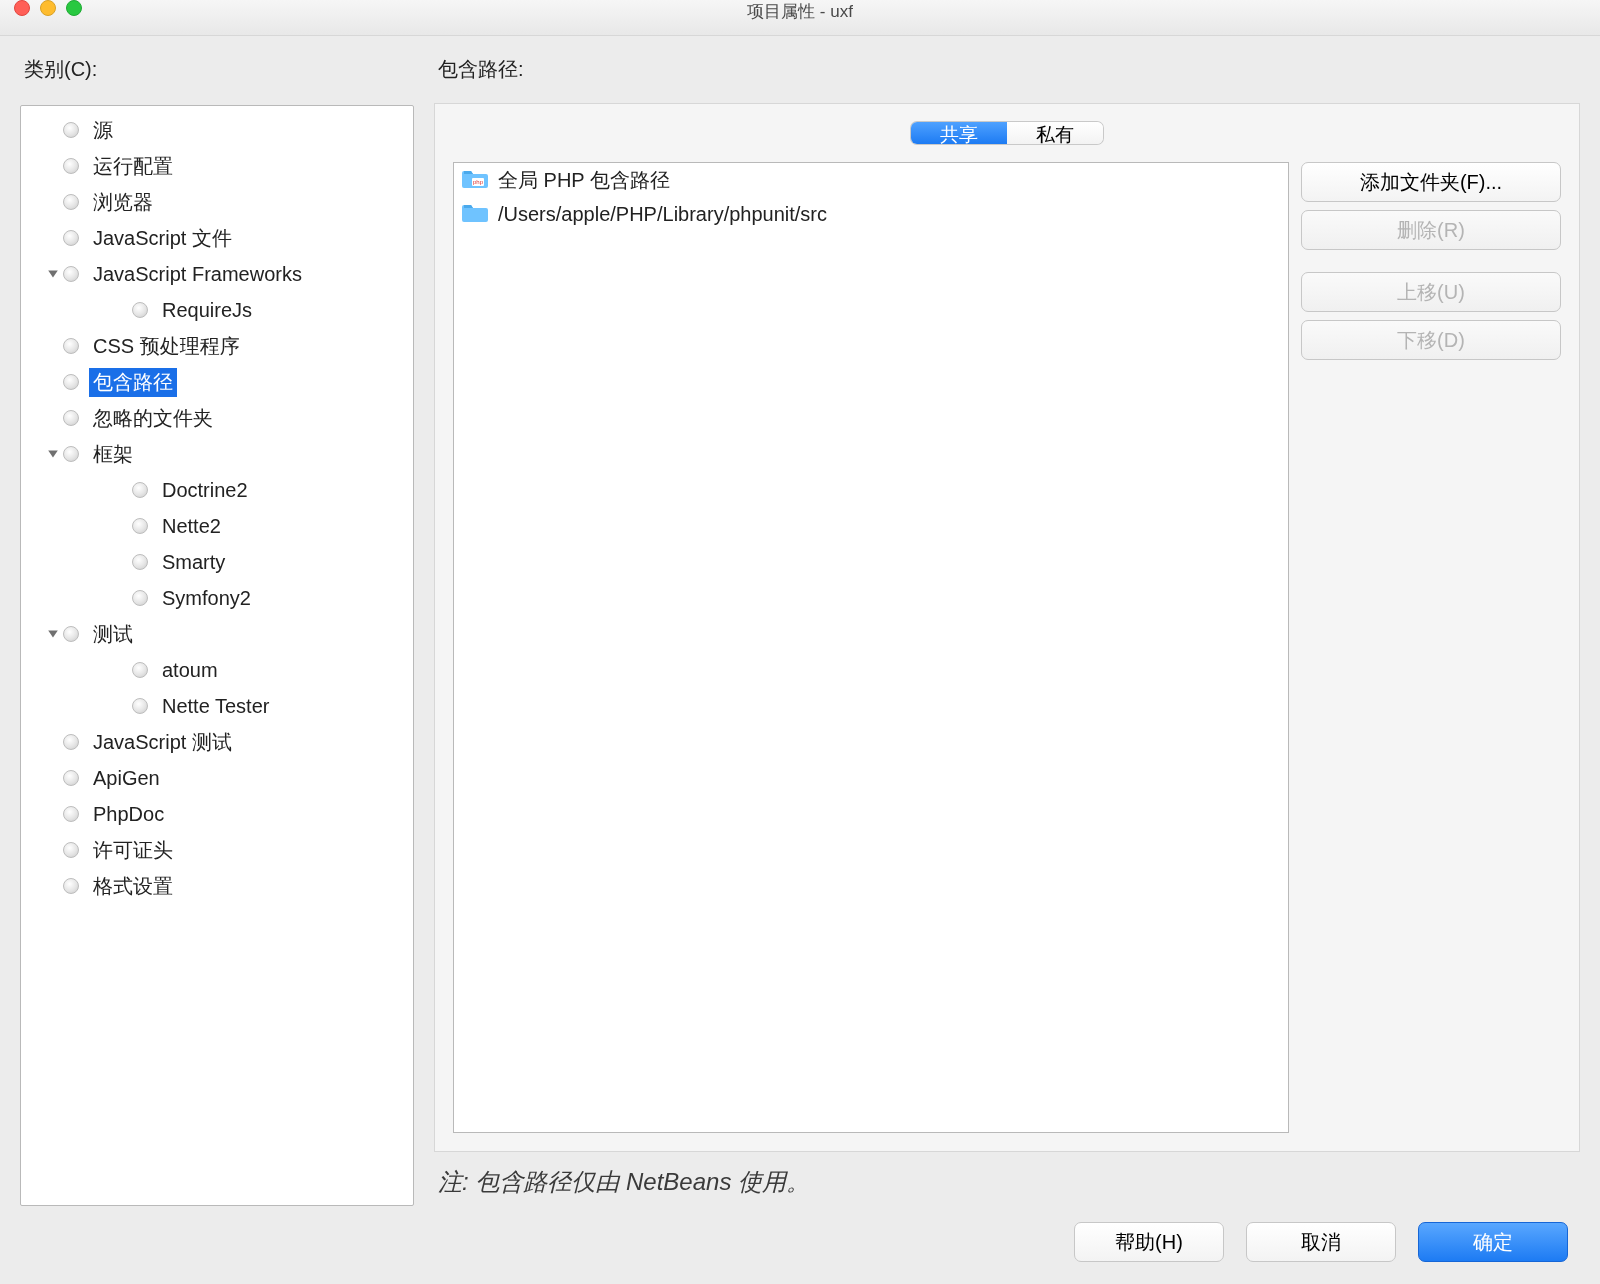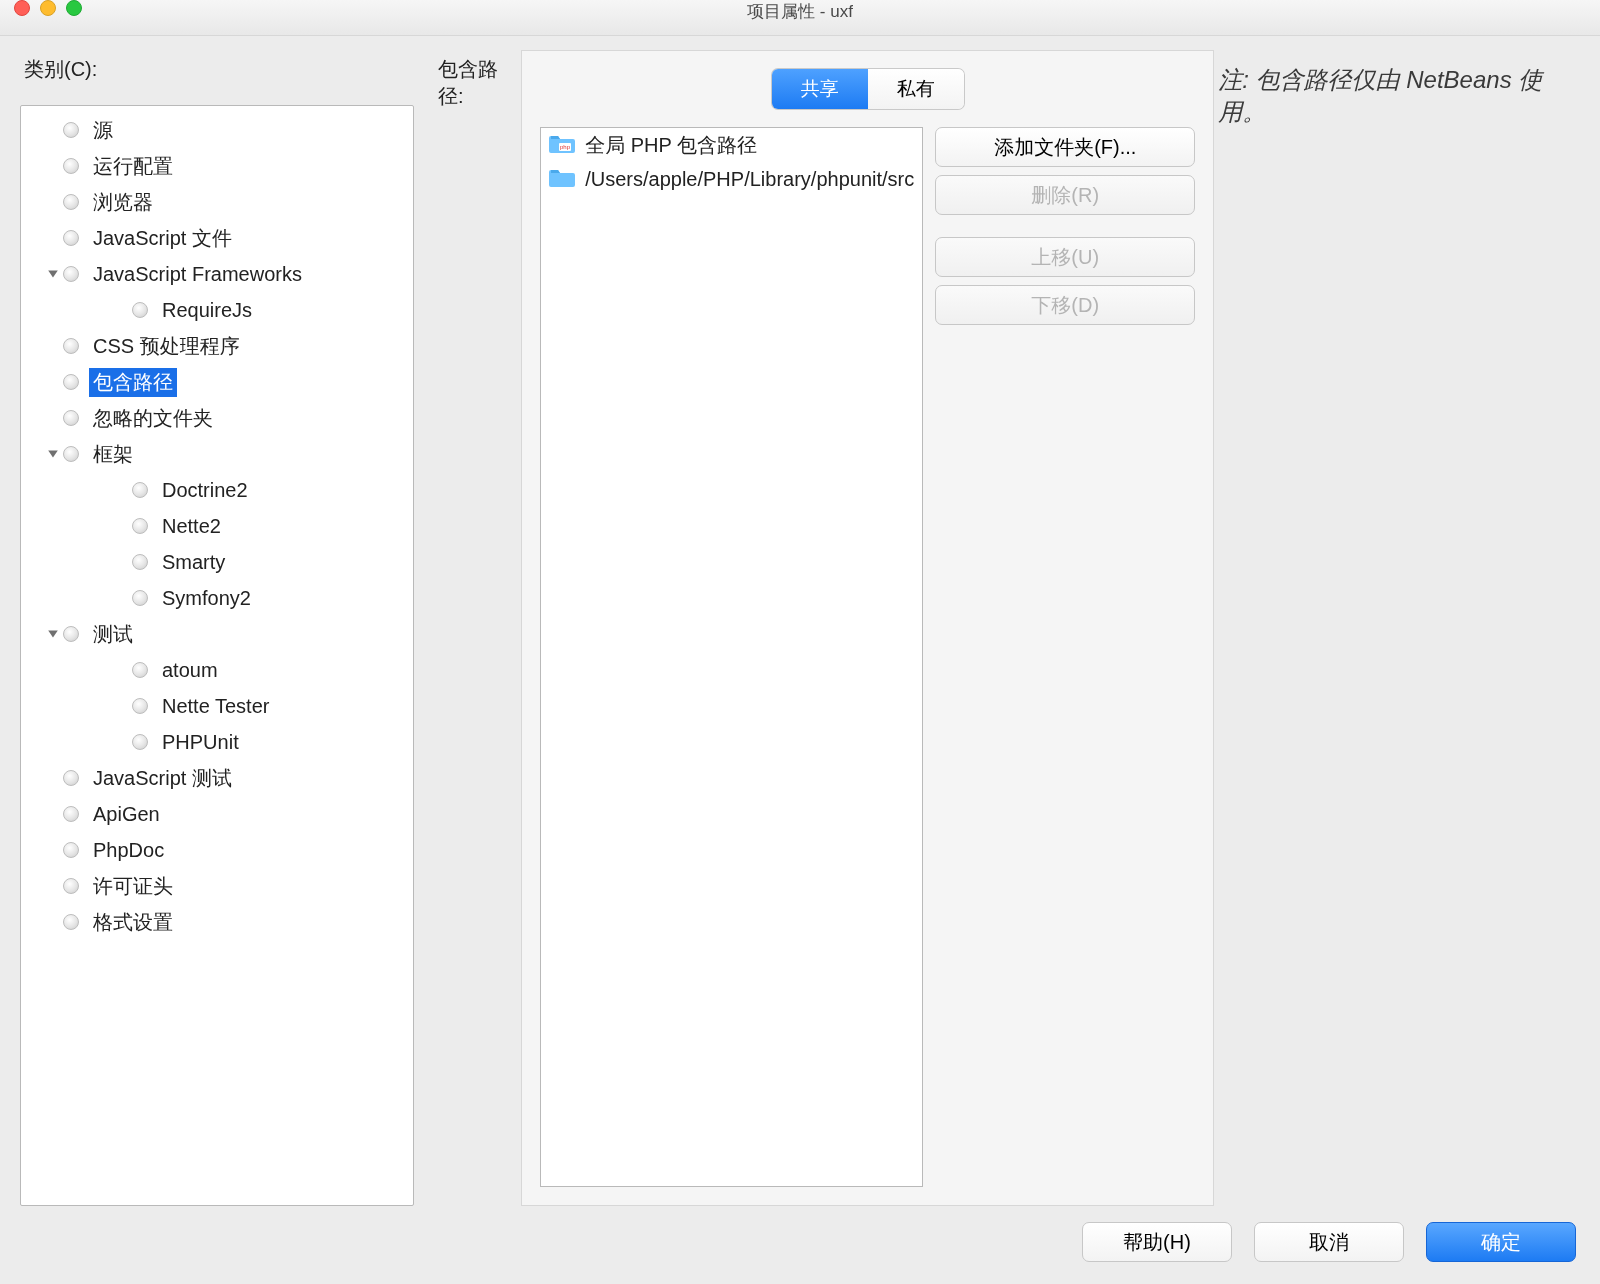--- a/index.html
+++ b/index.html
@@ -19,37 +19,37 @@
   .tree-panel { flex:1; background:#fff; border:1px solid #b9b9b9; border-radius:2px; overflow:auto; padding-top:6px; }
   .node { display:flex; align-items:center; height:36px; font-size:20px;}
   .indent0{ padding-left:22px;}
   .indent1{ padding-left:58px;margin-left:33px;}
   .disclosure{ width:20px; display:inline-flex; justify-content:center; color:#707070; font-size:14px;}
   .disclosure svg{ width:12px;height:12px;}
   .spacer-disc{ width:20px; display:inline-block;}
   .bullet{ width:16px; height:16px; border-radius:50%; background:radial-gradient(circle at 40% 35%, #fff, #e5e5e5 55%, #c9c9c9); border:1px solid #bdbdbd; margin-right:10px; flex-shrink:0;}
   .node .lbl{ padding:1px 4px;}
   .node.selected .lbl{ background:#1a6fe8; color:#fff;}
-  .right-col { flex:1; display:flex; flex-direction:row; }
+  .right-col { flex:1; display:flex; flex-direction:column; }
   .panel-title{ font-size:20px; margin:6px 0 20px 4px;}
   .content-frame{ flex:1; background:#f5f5f5; border:1px solid #d7d7d7; padding:18px 18px 18px 18px; display:flex; flex-direction:column; min-height:0;}
   .seg-wrap{ display:flex; justify-content:center; margin-bottom:18px;}
   .seg{ display:flex; border-radius:6px; overflow:hidden; box-shadow:0 0 0 1px #c9c9c9;}
-  .seg button{ width:96px; height:40px; border:none; font-size:19px; background:linear-gradient(#fff,#f3f3f3); cursor:pointer;}
+  .seg button{ width:96px; height:22px; border:none; font-size:19px; background:linear-gradient(#fff,#f3f3f3); cursor:pointer;}
   .seg button.active{ background:linear-gradient(#4ea1ff,#1d7bf3); color:#fff;}
   .content-row{ flex:1; display:flex; gap:12px; min-height:0;}
   .list-panel{ flex:1; background:#fff; border:1px solid #b9b9b9; overflow:auto;}
   .list-item{ display:flex; align-items:center; gap:10px; padding:4px 8px; font-size:20px; height:34px;}
   .folder-icon svg{ width:26px; height:22px;}
   .btn-col{ width:260px; display:flex; flex-direction:column; gap:22px;}
   .btn-col .grp{ display:flex; flex-direction:column; gap:8px;}
   .mac-btn{ height:40px; font-size:20px; border-radius:7px; border:1px solid #c7c7c7; background:linear-gradient(#ffffff,#f3f3f3); cursor:pointer;}
   .mac-btn:disabled{ color:#b4b4b4; background:linear-gradient(#fafafa,#f0f0f0); cursor:default;}
   .note{ font-size:24px; font-style:italic; color:#3a3a3a; margin:14px 0 8px 4px;}
-  .footer{ display:flex; justify-content:flex-end; gap:22px; padding:16px 24px 22px 0;}
+  .footer{ display:flex; justify-content:flex-end; gap:22px; padding:16px 32px 22px 0;}
   .footer .mac-btn{ width:150px;}
   .mac-btn.primary{ background:linear-gradient(#59a7ff,#1d7bf3); color:#fff; border:1px solid #1666d6;}
 </style>
 </head>
 <body>
 
 <div class="window">
   <div class="titlebar">
     <div class="traffic">
       <div class="tl red"></div>
@@ -154,25 +154,20 @@
             </div>
             <div class="node indent1">
               <span class="spacer-disc"></span>
               <span class="bullet"></span>
               <span class="lbl">atoum</span>
             </div>
             <div class="node indent1">
               <span class="spacer-disc"></span>
               <span class="bullet"></span>
               <span class="lbl">Nette Tester</span>
-            </div>
-            <div class="node indent1">
-              <span class="spacer-disc"></span>
-              <span class="bullet"></span>
-              <span class="lbl">PHPUnit</span>
             </div>
             <div class="node indent0">
               <span class="spacer-disc"></span>
               <span class="bullet"></span>
               <span class="lbl">JavaScript 测试</span>
             </div>
             <div class="node indent0">
               <span class="spacer-disc"></span>
               <span class="bullet"></span>
               <span class="lbl">ApiGen</span>

